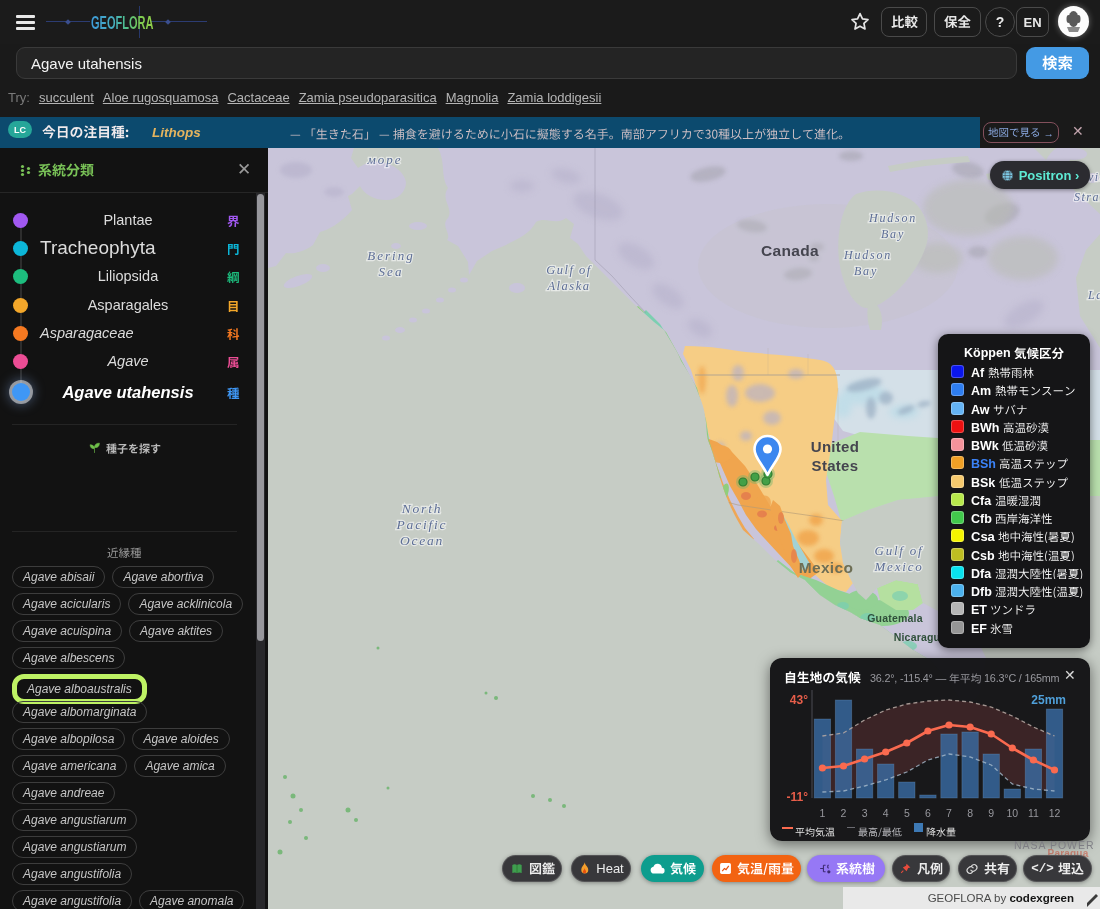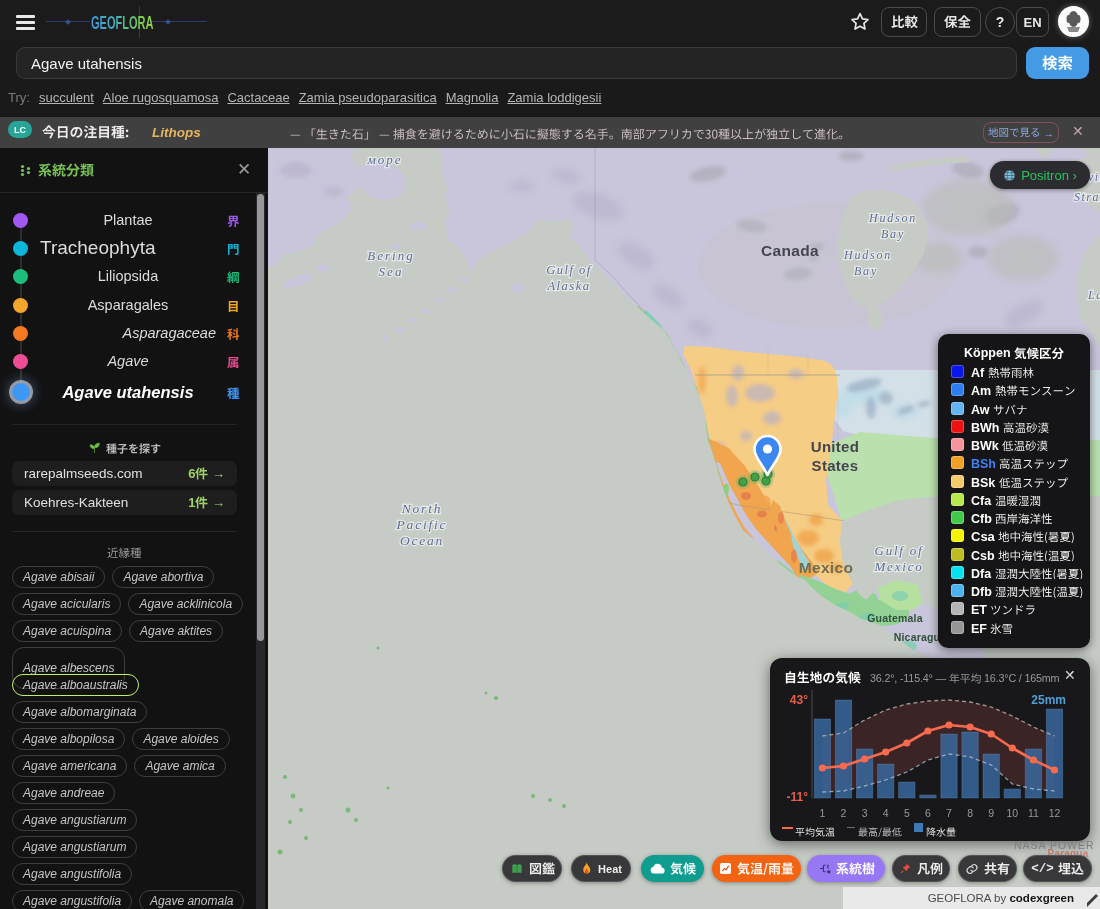--- a/index.html
+++ b/index.html
@@ -45,21 +45,21 @@
       </svg></div>
   </div>
 <div class="abs" style="left:16px;top:47px;width:1001px;height:32px;background:#242424;border:1px solid #3a3a3a;border-radius:9px;display:flex;align-items:center;padding-left:14px;color:#f2f2f2;font-size:15px">Agave utahensis</div>
 <div class="abs" style="left:1026px;top:47px;width:63px;height:32px;background:#449ae4;border-radius:9px;display:flex;align-items:center;justify-content:center">
     <svg style="vertical-align:0px" width="31.0" height="15.5" viewBox="0 -880 2000 1000" fill="#ffffff">
       <use href="#g4" xlink:href="#g4" x="0"></use>
       <use href="#g5" xlink:href="#g5" x="1000"></use>
     </svg>
   </div>
 <div class="abs" style="left:8px;top:90px;font-size:13px"><span style="color:#7a7a7a">Try:</span><span style="color:#b5b5b5;text-decoration:underline;margin-left:9px">succulent</span><span style="color:#b5b5b5;text-decoration:underline;margin-left:9px">Aloe rugosquamosa</span><span style="color:#b5b5b5;text-decoration:underline;margin-left:9px">Cactaceae</span><span style="color:#b5b5b5;text-decoration:underline;margin-left:9px">Zamia pseudoparasitica</span><span style="color:#b5b5b5;text-decoration:underline;margin-left:9px">Magnolia</span><span style="color:#b5b5b5;text-decoration:underline;margin-left:9px">Zamia loddigesii</span></div>
-<div class="abs" style="left:0;top:117px;width:1100px;height:31px;background:#404040">
+<div class="abs" style="left:0;top:117px;width:980px;height:31px;background:#0c4a6e">
     <div class="abs" style="left:8px;top:4px;width:24px;height:17px;background:#26a699;border-radius:9px;display:flex;align-items:center;justify-content:center;color:#fff;font-size:9px;font-weight:800">LC</div>
     <div class="abs" style="left:42px;top:8px"><svg style="vertical-align:0px" width="87.3" height="13.8" viewBox="0 -880 6325 1000" fill="#f0eaec">
         <use href="#g6" xlink:href="#g6" x="0"></use>
         <use href="#g7" xlink:href="#g7" x="1000"></use>
         <use href="#g8" xlink:href="#g8" x="2000"></use>
         <use href="#g9" xlink:href="#g9" x="3000"></use>
         <use href="#g10" xlink:href="#g10" x="4000"></use>
         <use href="#g11" xlink:href="#g11" x="5000"></use>
         <use href="#g12" xlink:href="#g12" x="6000"></use>
       </svg></div>
@@ -159,21 +159,21 @@
     <div class="abs" style="left:40px;top:128px;width:176px;text-align:center;transform:translateY(-50%);font-size:14.5px;font-weight:400;font-style:normal;color:#dcdcdc">Liliopsida</div>
     <div class="abs" style="left:227px;top:121px"><svg style="vertical-align:0px" width="12.5" height="12.5" viewBox="0 -880 1000 1000" fill="#1dbd7e">
         <use href="#g63" xlink:href="#g63" x="0"></use>
       </svg></div>
     <div class="abs" style="left:13.0px;top:149.5px;width:15.0px;height:15.0px;border-radius:50%;background:#f3a72a;"></div>
     <div class="abs" style="left:40px;top:157px;width:176px;text-align:center;transform:translateY(-50%);font-size:14.5px;font-weight:400;font-style:normal;color:#dcdcdc">Asparagales</div>
     <div class="abs" style="left:227px;top:150px"><svg style="vertical-align:0px" width="12.5" height="12.5" viewBox="0 -880 1000 1000" fill="#f3a72a">
         <use href="#g10" xlink:href="#g10" x="0"></use>
       </svg></div>
     <div class="abs" style="left:13.0px;top:177.5px;width:15.0px;height:15.0px;border-radius:50%;background:#f57921;"></div>
-    <div class="abs" style="left:40px;top:185px;width:176px;text-align:right;transform:translateY(-50%);font-size:14.5px;font-weight:400;font-style:italic;color:#dcdcdc">Asparagaceae</div>
+    <div class="abs" style="left:40px;top:185px;width:176px;text-align:left;transform:translateY(-50%);font-size:14.5px;font-weight:400;font-style:italic;color:#dcdcdc">Asparagaceae</div>
     <div class="abs" style="left:227px;top:178px"><svg style="vertical-align:0px" width="12.5" height="12.5" viewBox="0 -880 1000 1000" fill="#f57921">
         <use href="#g64" xlink:href="#g64" x="0"></use>
       </svg></div>
     <div class="abs" style="left:13.0px;top:205.5px;width:15.0px;height:15.0px;border-radius:50%;background:#ec4d95;"></div>
     <div class="abs" style="left:40px;top:213px;width:176px;text-align:center;transform:translateY(-50%);font-size:14.5px;font-weight:400;font-style:italic;color:#dcdcdc">Agave</div>
     <div class="abs" style="left:227px;top:206px"><svg style="vertical-align:0px" width="12.5" height="12.5" viewBox="0 -880 1000 1000" fill="#ec4d95">
         <use href="#g65" xlink:href="#g65" x="0"></use>
       </svg></div>
     <div class="abs" style="left:11.5px;top:235px;width:18px;height:18px;border-radius:50%;background:#3f97f5;box-shadow:0 0 0 3px rgba(255,255,255,0.5), 0 0 12px 4px rgba(150,190,255,0.35);"></div>
     <div class="abs" style="left:40px;top:244px;width:176px;text-align:center;transform:translateY(-50%);font-size:16.5px;font-weight:700;font-style:italic;color:#ffffff">Agave utahensis</div>
@@ -183,43 +183,31 @@
     <div class="abs" style="left:12px;top:276px;width:225px;height:1px;background:#242424"></div>
     <div class="abs" style="left:0;top:290px;width:248px;text-align:center"><svg width="13" height="13" viewBox="0 0 24 24" style="vertical-align:-2px;margin-right:5px">
         <path d="M12 22v-8m0 0c0-4-3-7-8-7 0 5 3 8 8 7zm0-2c0-5 3-8 9-8 0 6-4 9-9 8z" fill="#6fbf4a" stroke="#6fbf4a" stroke-width="1.2"></path>
       </svg><svg style="vertical-align:-2px" width="55.0" height="11.0" viewBox="0 -880 5000 1000" fill="#b9b9b9">
         <use href="#g11" xlink:href="#g11" x="0"></use>
         <use href="#g66" xlink:href="#g66" x="1000"></use>
         <use href="#g67" xlink:href="#g67" x="2000"></use>
         <use href="#g68" xlink:href="#g68" x="3000"></use>
         <use href="#g69" xlink:href="#g69" x="4000"></use>
       </svg></div>
-    <div class="abs" style="left:12px;top:313px;width:225px;height:25px;background:#1e1e1e;border-radius:7px;display:flex;align-items:center;padding:0 12px;justify-content:space-between">
-      <span style="color:#e0e0e0;font-size:13.5px">rarepalmseeds.com</span>
-      <span style="color:#a0d468;font-size:13px;font-weight:700">6<svg style="vertical-align:-2px" width="13.0" height="13.0" viewBox="0 -880 1000 1000" fill="#a0d468">
-          <use href="#g70" xlink:href="#g70" x="0"></use>
-        </svg> →</span>
-    </div>
-    <div class="abs" style="left:12px;top:342px;width:225px;height:25px;background:#1e1e1e;border-radius:7px;display:flex;align-items:center;padding:0 12px;justify-content:space-between">
-      <span style="color:#e0e0e0;font-size:13.5px">Koehres-Kakteen</span>
-      <span style="color:#a0d468;font-size:13px;font-weight:700">1<svg style="vertical-align:-2px" width="13.0" height="13.0" viewBox="0 -880 1000 1000" fill="#a0d468">
-          <use href="#g70" xlink:href="#g70" x="0"></use>
-        </svg> →</span>
-    </div>
     <div class="abs" style="left:12px;top:383px;width:225px;height:1px;background:#242424"></div>
     <div class="abs" style="left:0;top:396px;width:248px;text-align:center"><svg style="vertical-align:0px" width="34.5" height="11.5" viewBox="0 -880 3000 1000" fill="#9a9a9a">
         <use href="#g71" xlink:href="#g71" x="0"></use>
         <use href="#g72" xlink:href="#g72" x="1000"></use>
         <use href="#g44" xlink:href="#g44" x="2000"></use>
       </svg></div>
     <div class="abs" style="left:12px;top:418px;height:23px"><span style="display:inline-block;border:1px solid #3d3d3d;border-radius:12px;padding:3px 10px;margin-right:7px;color:#c6c6c6;font-size:12px;font-style:italic;white-space:nowrap">Agave abisaii</span><span style="display:inline-block;border:1px solid #3d3d3d;border-radius:12px;padding:3px 10px;margin-right:7px;color:#c6c6c6;font-size:12px;font-style:italic;white-space:nowrap">Agave abortiva</span></div>
     <div class="abs" style="left:12px;top:445px;height:23px"><span style="display:inline-block;border:1px solid #3d3d3d;border-radius:12px;padding:3px 10px;margin-right:7px;color:#c6c6c6;font-size:12px;font-style:italic;white-space:nowrap">Agave acicularis</span><span style="display:inline-block;border:1px solid #3d3d3d;border-radius:12px;padding:3px 10px;margin-right:7px;color:#c6c6c6;font-size:12px;font-style:italic;white-space:nowrap">Agave acklinicola</span></div>
     <div class="abs" style="left:12px;top:472px;height:23px"><span style="display:inline-block;border:1px solid #3d3d3d;border-radius:12px;padding:3px 10px;margin-right:7px;color:#c6c6c6;font-size:12px;font-style:italic;white-space:nowrap">Agave acuispina</span><span style="display:inline-block;border:1px solid #3d3d3d;border-radius:12px;padding:3px 10px;margin-right:7px;color:#c6c6c6;font-size:12px;font-style:italic;white-space:nowrap">Agave aktites</span></div>
-    <div class="abs" style="left:12px;top:499px;height:23px"><span style="display:inline-block;border:1px solid #3d3d3d;border-radius:12px;padding:13px 10px;margin-right:7px;color:#c6c6c6;font-size:12px;font-style:italic;white-space:nowrap">Agave albescens</span></div>
-    <div class="abs" style="left:12px;top:526px;height:23px"><span style="display:inline-block;border:1px solid #bef264;border-radius:12px;padding:3px 10px;margin-right:7px;color:#c6c6c6;font-size:12px;font-style:italic;white-space:nowrap">Agave alboaustralis</span></div>
+    <div class="abs" style="left:12px;top:499px;height:23px"><span style="display:inline-block;border:1px solid #3d3d3d;border-radius:12px;padding:3px 10px;margin-right:7px;color:#c6c6c6;font-size:12px;font-style:italic;white-space:nowrap">Agave albescens</span></div>
+    <div class="abs" style="left:12px;top:526px;height:23px"><span style="display:inline-block;border:5px solid #bef264;border-radius:12px;padding:3px 10px;margin-right:7px;color:#c6c6c6;font-size:12px;font-style:italic;white-space:nowrap">Agave alboaustralis</span></div>
     <div class="abs" style="left:12px;top:553px;height:23px"><span style="display:inline-block;border:1px solid #3d3d3d;border-radius:12px;padding:3px 10px;margin-right:7px;color:#c6c6c6;font-size:12px;font-style:italic;white-space:nowrap">Agave albomarginata</span></div>
     <div class="abs" style="left:12px;top:580px;height:23px"><span style="display:inline-block;border:1px solid #3d3d3d;border-radius:12px;padding:3px 10px;margin-right:7px;color:#c6c6c6;font-size:12px;font-style:italic;white-space:nowrap">Agave albopilosa</span><span style="display:inline-block;border:1px solid #3d3d3d;border-radius:12px;padding:3px 10px;margin-right:7px;color:#c6c6c6;font-size:12px;font-style:italic;white-space:nowrap">Agave aloides</span></div>
     <div class="abs" style="left:12px;top:607px;height:23px"><span style="display:inline-block;border:1px solid #3d3d3d;border-radius:12px;padding:3px 10px;margin-right:7px;color:#c6c6c6;font-size:12px;font-style:italic;white-space:nowrap">Agave americana</span><span style="display:inline-block;border:1px solid #3d3d3d;border-radius:12px;padding:3px 10px;margin-right:7px;color:#c6c6c6;font-size:12px;font-style:italic;white-space:nowrap">Agave amica</span></div>
     <div class="abs" style="left:12px;top:634px;height:23px"><span style="display:inline-block;border:1px solid #3d3d3d;border-radius:12px;padding:3px 10px;margin-right:7px;color:#c6c6c6;font-size:12px;font-style:italic;white-space:nowrap">Agave andreae</span></div>
     <div class="abs" style="left:12px;top:661px;height:23px"><span style="display:inline-block;border:1px solid #3d3d3d;border-radius:12px;padding:3px 10px;margin-right:7px;color:#c6c6c6;font-size:12px;font-style:italic;white-space:nowrap">Agave angustiarum</span></div>
     <div class="abs" style="left:12px;top:688px;height:23px"><span style="display:inline-block;border:1px solid #3d3d3d;border-radius:12px;padding:3px 10px;margin-right:7px;color:#c6c6c6;font-size:12px;font-style:italic;white-space:nowrap">Agave angustiarum</span></div>
     <div class="abs" style="left:12px;top:715px;height:23px"><span style="display:inline-block;border:1px solid #3d3d3d;border-radius:12px;padding:3px 10px;margin-right:7px;color:#c6c6c6;font-size:12px;font-style:italic;white-space:nowrap">Agave angustifolia</span></div>
     <div class="abs" style="left:12px;top:742px;height:23px"><span style="display:inline-block;border:1px solid #3d3d3d;border-radius:12px;padding:3px 10px;margin-right:7px;color:#c6c6c6;font-size:12px;font-style:italic;white-space:nowrap">Agave angustifolia</span><span style="display:inline-block;border:1px solid #3d3d3d;border-radius:12px;padding:3px 10px;margin-right:7px;color:#c6c6c6;font-size:12px;font-style:italic;white-space:nowrap">Agave anomala</span></div>
     <div class="abs" style="left:256px;top:45px;width:9px;height:716px;background:#28282b"></div>
     <div class="abs" style="left:257px;top:46px;width:7px;height:447px;background:#97979c;border-radius:4px"></div>
@@ -413,21 +401,21 @@
     </svg></div>
 <div class="abs" style="left:990px;top:161px;width:100px;height:28px;background:#2b2b30;border-radius:14px;display:flex;align-items:center;justify-content:center;box-shadow:0 1px 4px rgba(0,0,0,0.4)">
     <svg width="13" height="13" viewBox="0 0 24 24" style="margin-right:5px">
       <circle cx="12" cy="12" r="10" fill="#7ecbe8"></circle>
       <g stroke="#34343a" stroke-width="1" fill="none">
         <ellipse cx="12" cy="12" rx="4.5" ry="9.6"></ellipse>
         <circle cx="12" cy="12" r="9.6"></circle>
         <path d="M2.4,12 H21.6 M4,7 H20 M4,17 H20"></path>
       </g>
     </svg>
-    <span style="color:#22c55e;font-size:13px;font-weight:400">Positron ›</span>
+    <span style="color:#5eead4;font-size:13px;font-weight:700">Positron ›</span>
   </div>
 <div class="abs" style="left:938px;top:334px;width:152px;height:314px;background:#151517;border-radius:10px;box-shadow:0 2px 10px rgba(0,0,0,0.5)">
     <div class="abs" style="left:0;top:9px;width:152px;text-align:center"><span style="color:#fff;font-size:12.5px;font-weight:700">Köppen </span><svg style="vertical-align:-2px" width="50.0" height="12.5" viewBox="0 -880 4000 1000" fill="#ffffff">
         <use href="#g73" xlink:href="#g73" x="0"></use>
         <use href="#g74" xlink:href="#g74" x="1000"></use>
         <use href="#g75" xlink:href="#g75" x="2000"></use>
         <use href="#g59" xlink:href="#g59" x="3000"></use>
       </svg></div>
     <div class="abs" style="left:13px;top:31px;width:13px;height:13px;background:#0a16ee;border-radius:3px;border:1px solid rgba(255,255,255,0.25)"></div>
     <div class="abs" style="left:33px;top:29px;white-space:nowrap"><span style="color:#fff;font-size:12.5px;font-weight:700">Af </span><svg style="vertical-align:-1.5px" width="46.0" height="11.5" viewBox="0 -880 4000 1000" fill="#f2f2f2">
@@ -650,21 +638,21 @@
     <svg style="vertical-align:-2px" width="26.0" height="13.0" viewBox="0 -880 2000 1000" fill="#ededed">
       <use href="#g127" xlink:href="#g127" x="0"></use>
       <use href="#g128" xlink:href="#g128" x="1000"></use>
     </svg>
   </div>
 <div class="abs" style="left:571px;top:855px;width:60px;height:27px;background:#38383b;border:1px solid rgba(255,255,255,0.14);border-radius:14px;display:flex;align-items:center;justify-content:center;box-shadow:0 1px 4px rgba(0,0,0,0.35)">
     <svg width="13" height="15" viewBox="0 0 24 28" style="margin-right:5px">
       <path d="M12 2c1 5-6 8-6 15a6.5 6.5 0 0013 0c0-4-2-6-3.5-8C14 7 12.5 5 12 2z" fill="#f59f2c"></path>
       <path d="M12 13c.5 3-3 4-3 7a3 3 0 006 0c0-3-2.5-4-3-7z" fill="#e8500e"></path>
     </svg>
-    <span style="color:#ededed;font-size:11px;font-weight:700">Heat</span>
+    <span style="color:#ededed;font-size:13px;font-weight:400">Heat</span>
   </div>
 <div class="abs" style="left:641px;top:855px;width:63px;height:27px;background:#0e9d8e;border-radius:14px;display:flex;align-items:center;justify-content:center;box-shadow:0 1px 4px rgba(0,0,0,0.35)">
     <svg width="15" height="12" viewBox="0 0 26 18" style="margin-right:5px">
       <path d="M7 17a6 6 0 01-1-11.9A7.5 7.5 0 0120.6 7 5 5 0 0120 17z" fill="#ffffff"></path>
     </svg>
     <svg style="vertical-align:-2px" width="26.0" height="13.0" viewBox="0 -880 2000 1000" fill="#ffffff">
       <use href="#g73" xlink:href="#g73" x="0"></use>
       <use href="#g74" xlink:href="#g74" x="1000"></use>
     </svg>
   </div>

